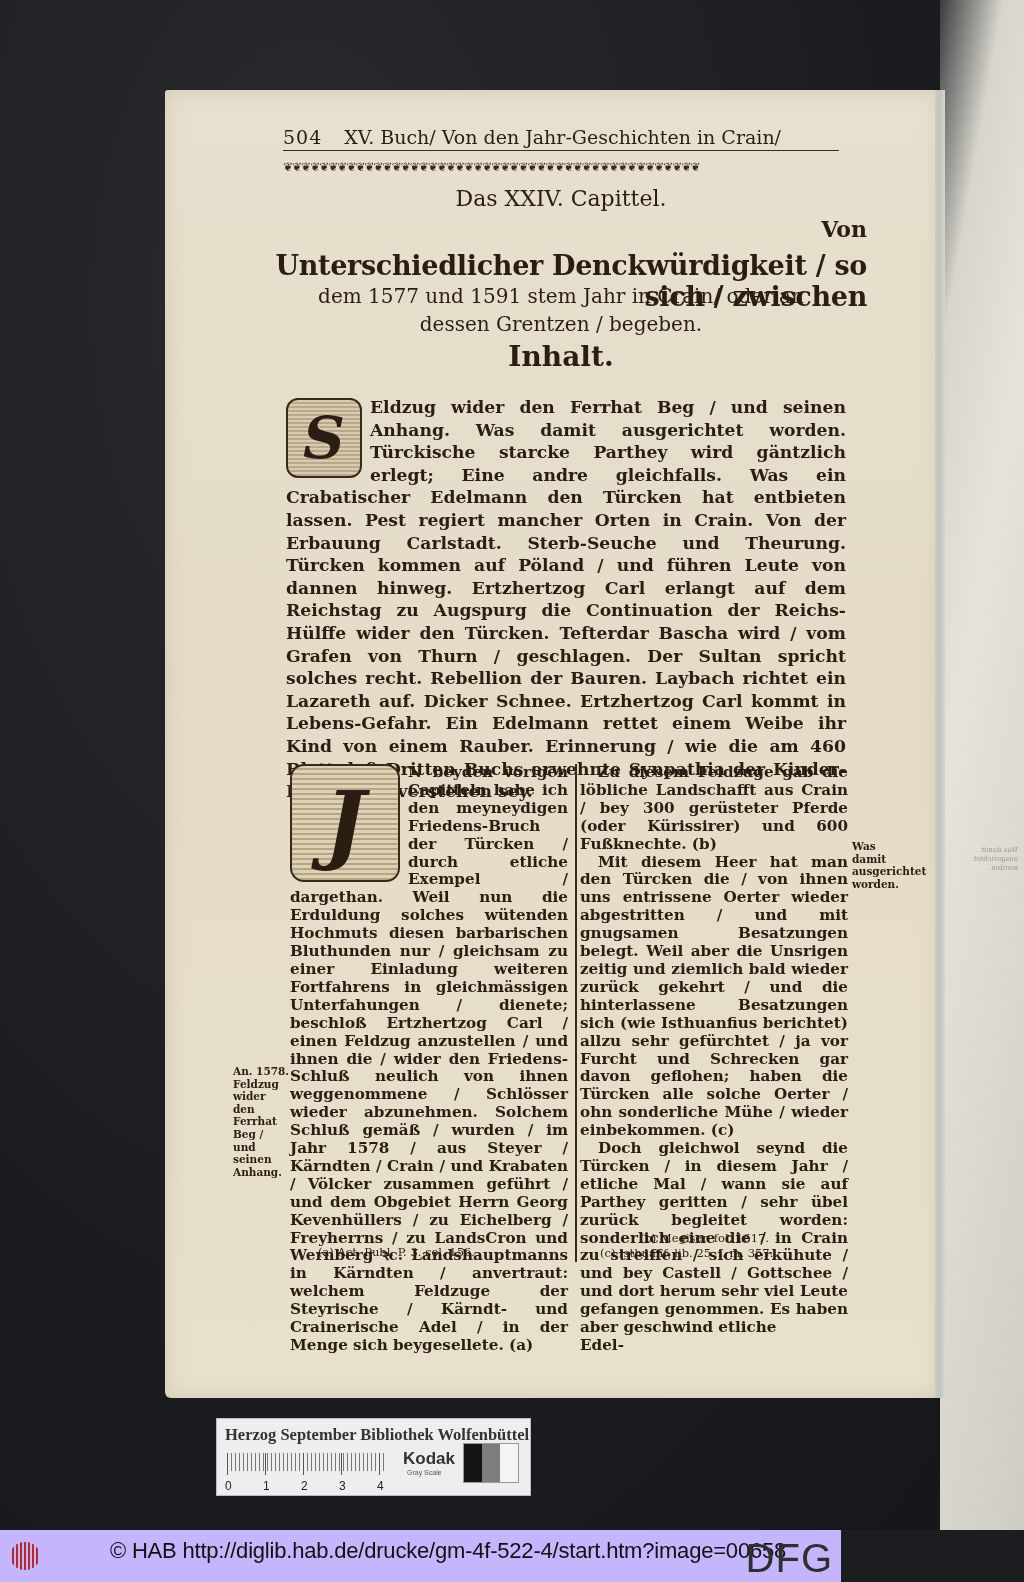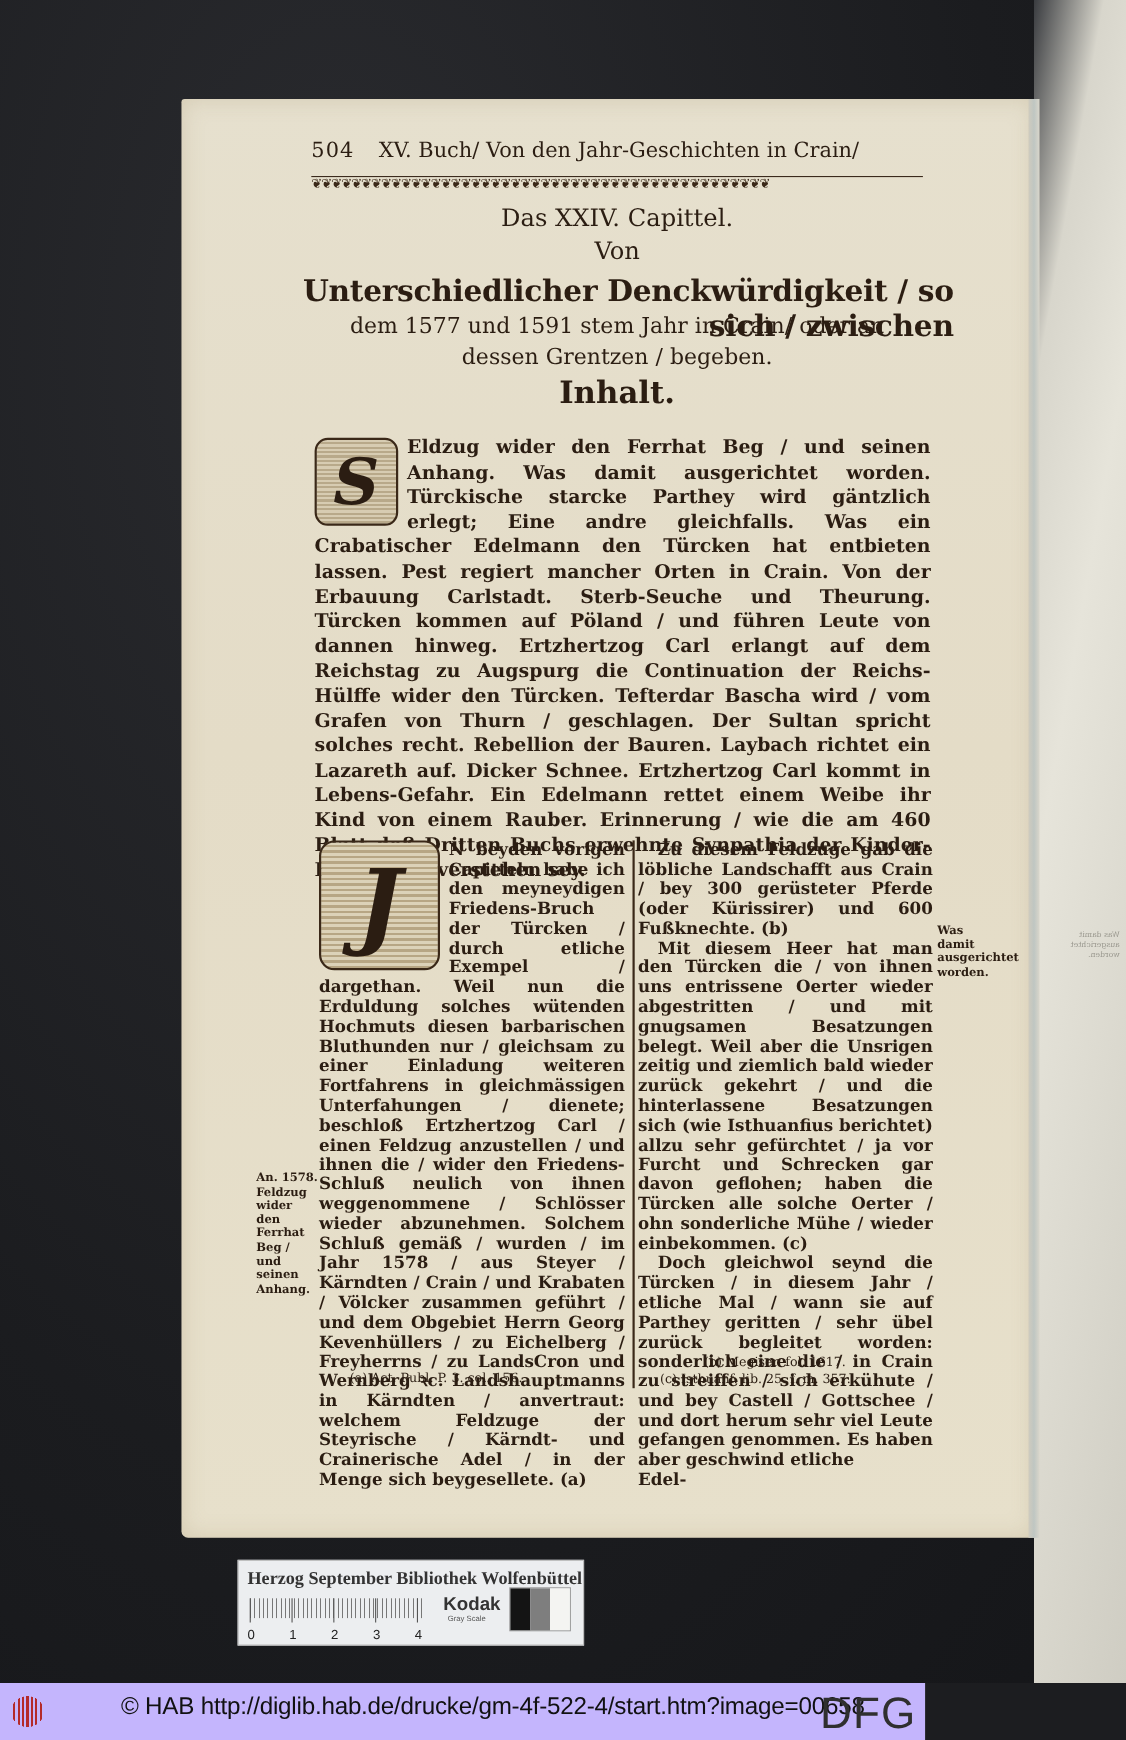--- a/index.html
+++ b/index.html
@@ -27,30 +27,30 @@
     box-shadow: inset 0 0 20px rgba(160,140,100,.25);
   }
   .gutter {
     position:absolute; left:935px; top:90px; width:10px; height:1308px;
     background:linear-gradient(90deg, #cfcbbe, #bfc6c2, #d9d6cb);
   }
   .ink { color:#2b1d12; }
   .header-line {
     position:absolute; left:283px; top:126px; width:556px;
     display:flex; align-items:baseline; gap:22px;
-    font-size:19px; border-bottom:1.5px solid #3a2a1c; padding-bottom:12px;
+    font-size:19px; border-bottom:1.5px solid #3a2a1c; padding-bottom:2px;
   }
   .page-num { font-size:19px; letter-spacing:1px; }
   .ornament {
     position:absolute; left:283px; top:160px; width:556px; height:14px;
     font-size:12px; letter-spacing:-1px; overflow:hidden; white-space:nowrap; color:#3a2818;
   }
   .center { position:absolute; left:255px; width:612px; text-align:center; }
   .chapter { top:186px; font-size:22px; }
-  .von { top:216px; font-size:22px; font-weight:normal; }
+  .von { top:216px; font-size:22px; font-weight:bold;text-align:right; }
   .title1 { top:250px; font-size:27px; font-weight:bold; letter-spacing:-.3px;text-align:right; }
   .title2 { top:284px; font-size:20px; }
   .title3 { top:312px; font-size:20px; }
   .inhalt { top:340px; font-size:28px; font-weight:bold; }
   .summary {
     position:absolute; left:286px; top:396px; width:560px;
     font-size:17.2px; line-height:22.6px; font-weight:bold; text-align:justify;
   }
   .dropcap {
     float:left; width:72px; height:76px; margin:2px 8px 0 0;

